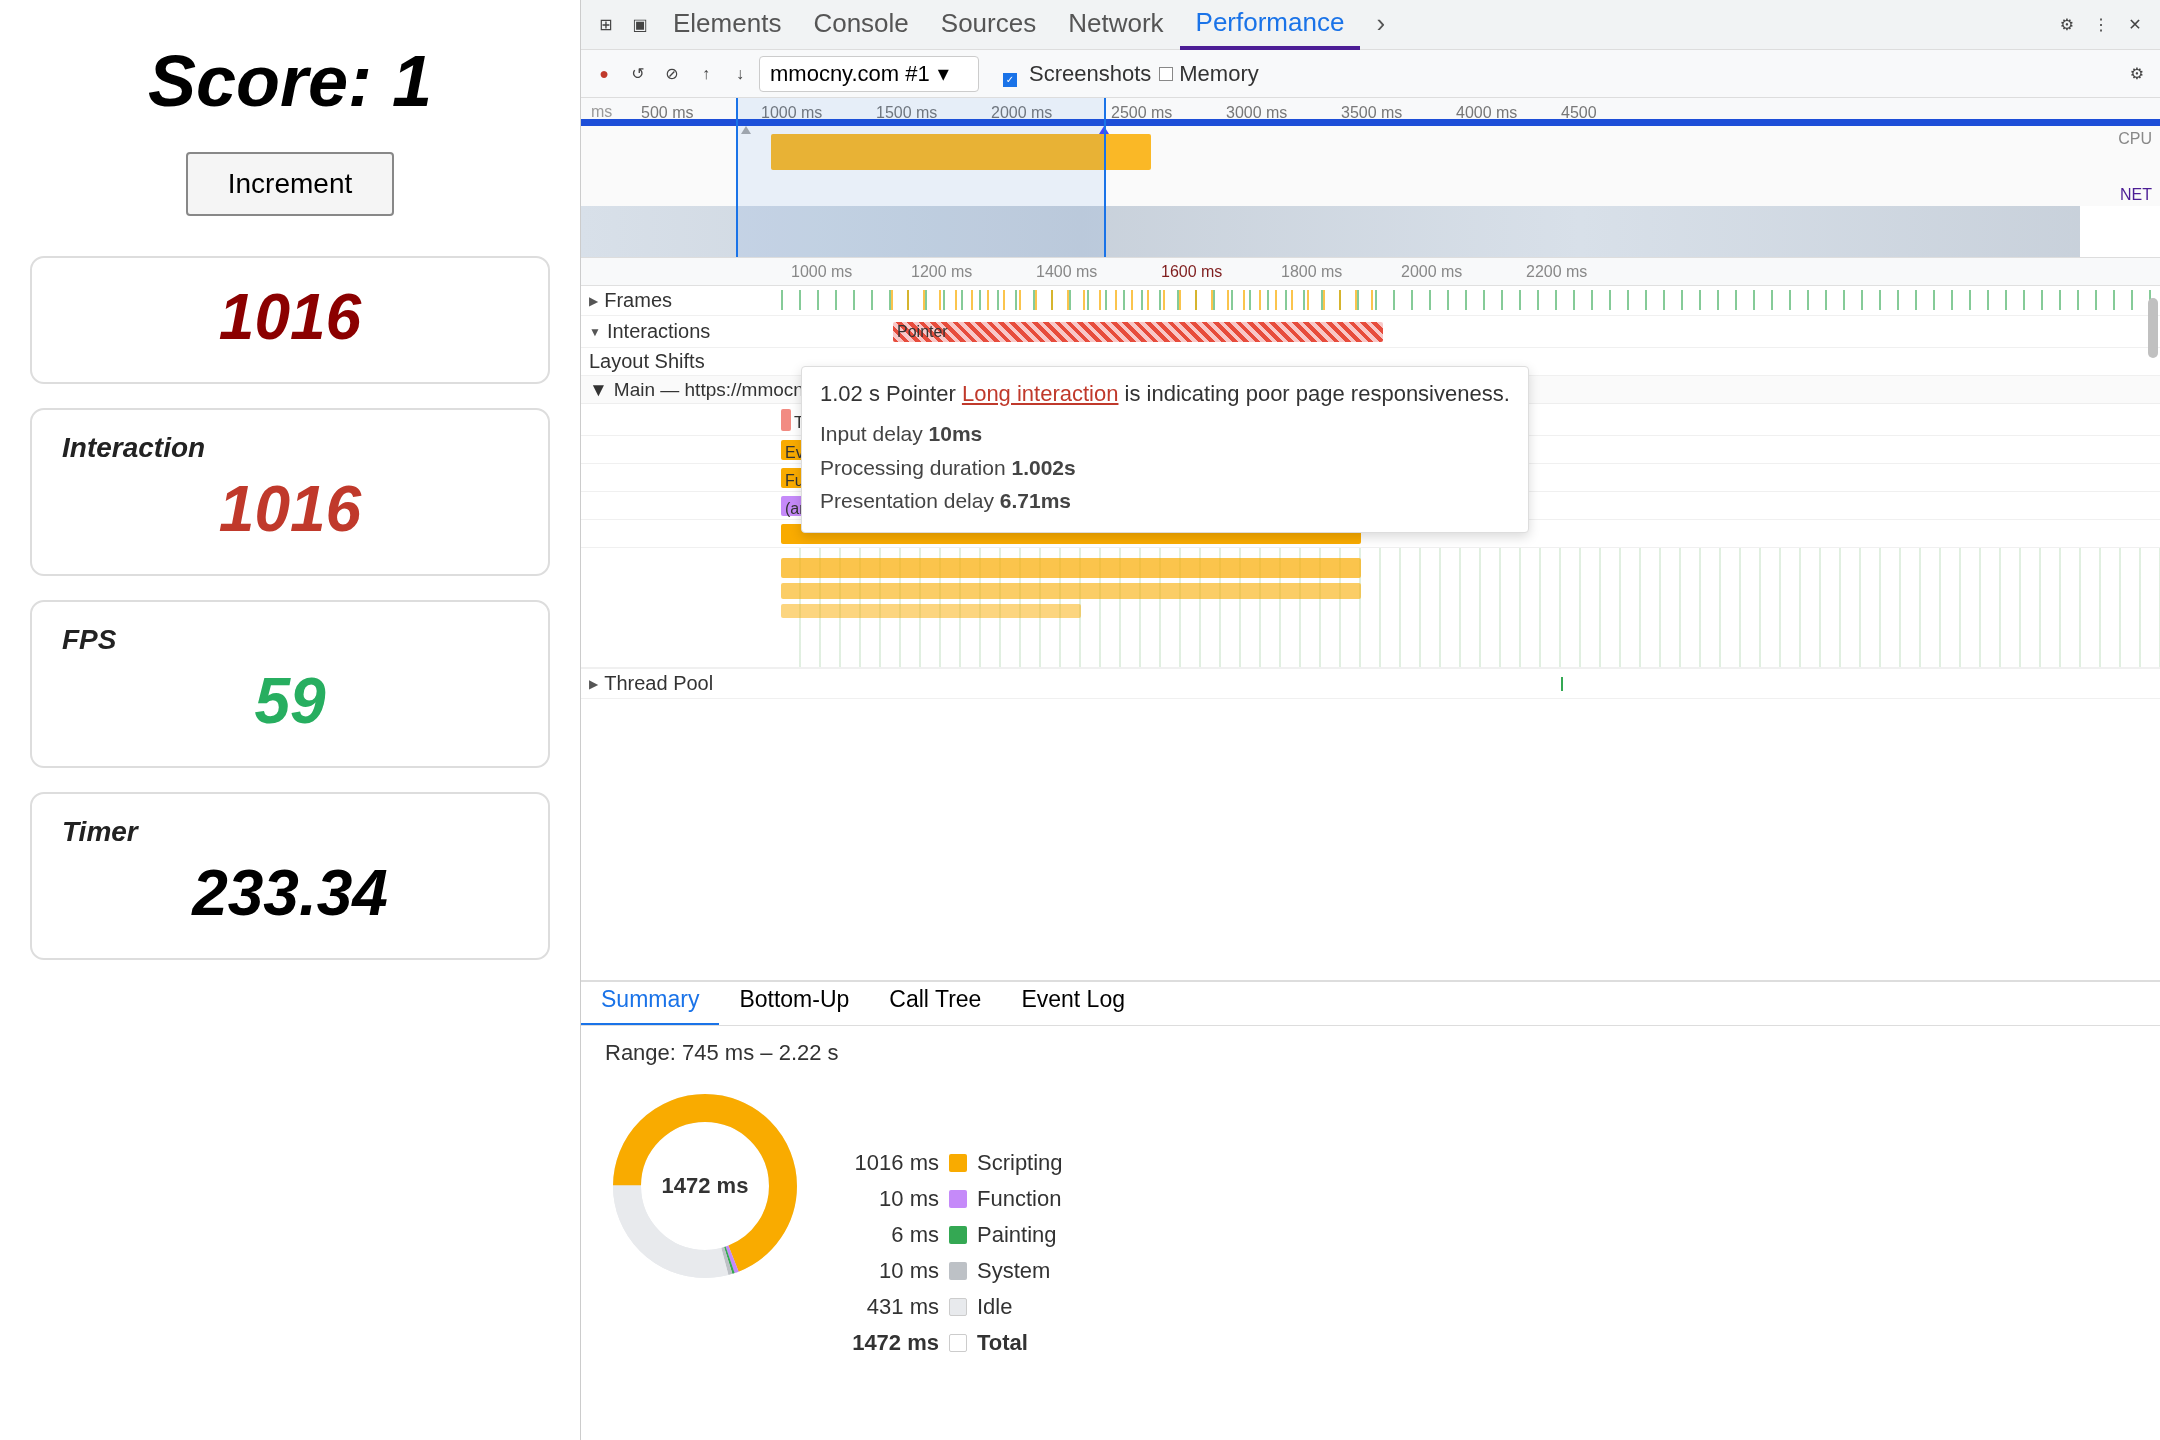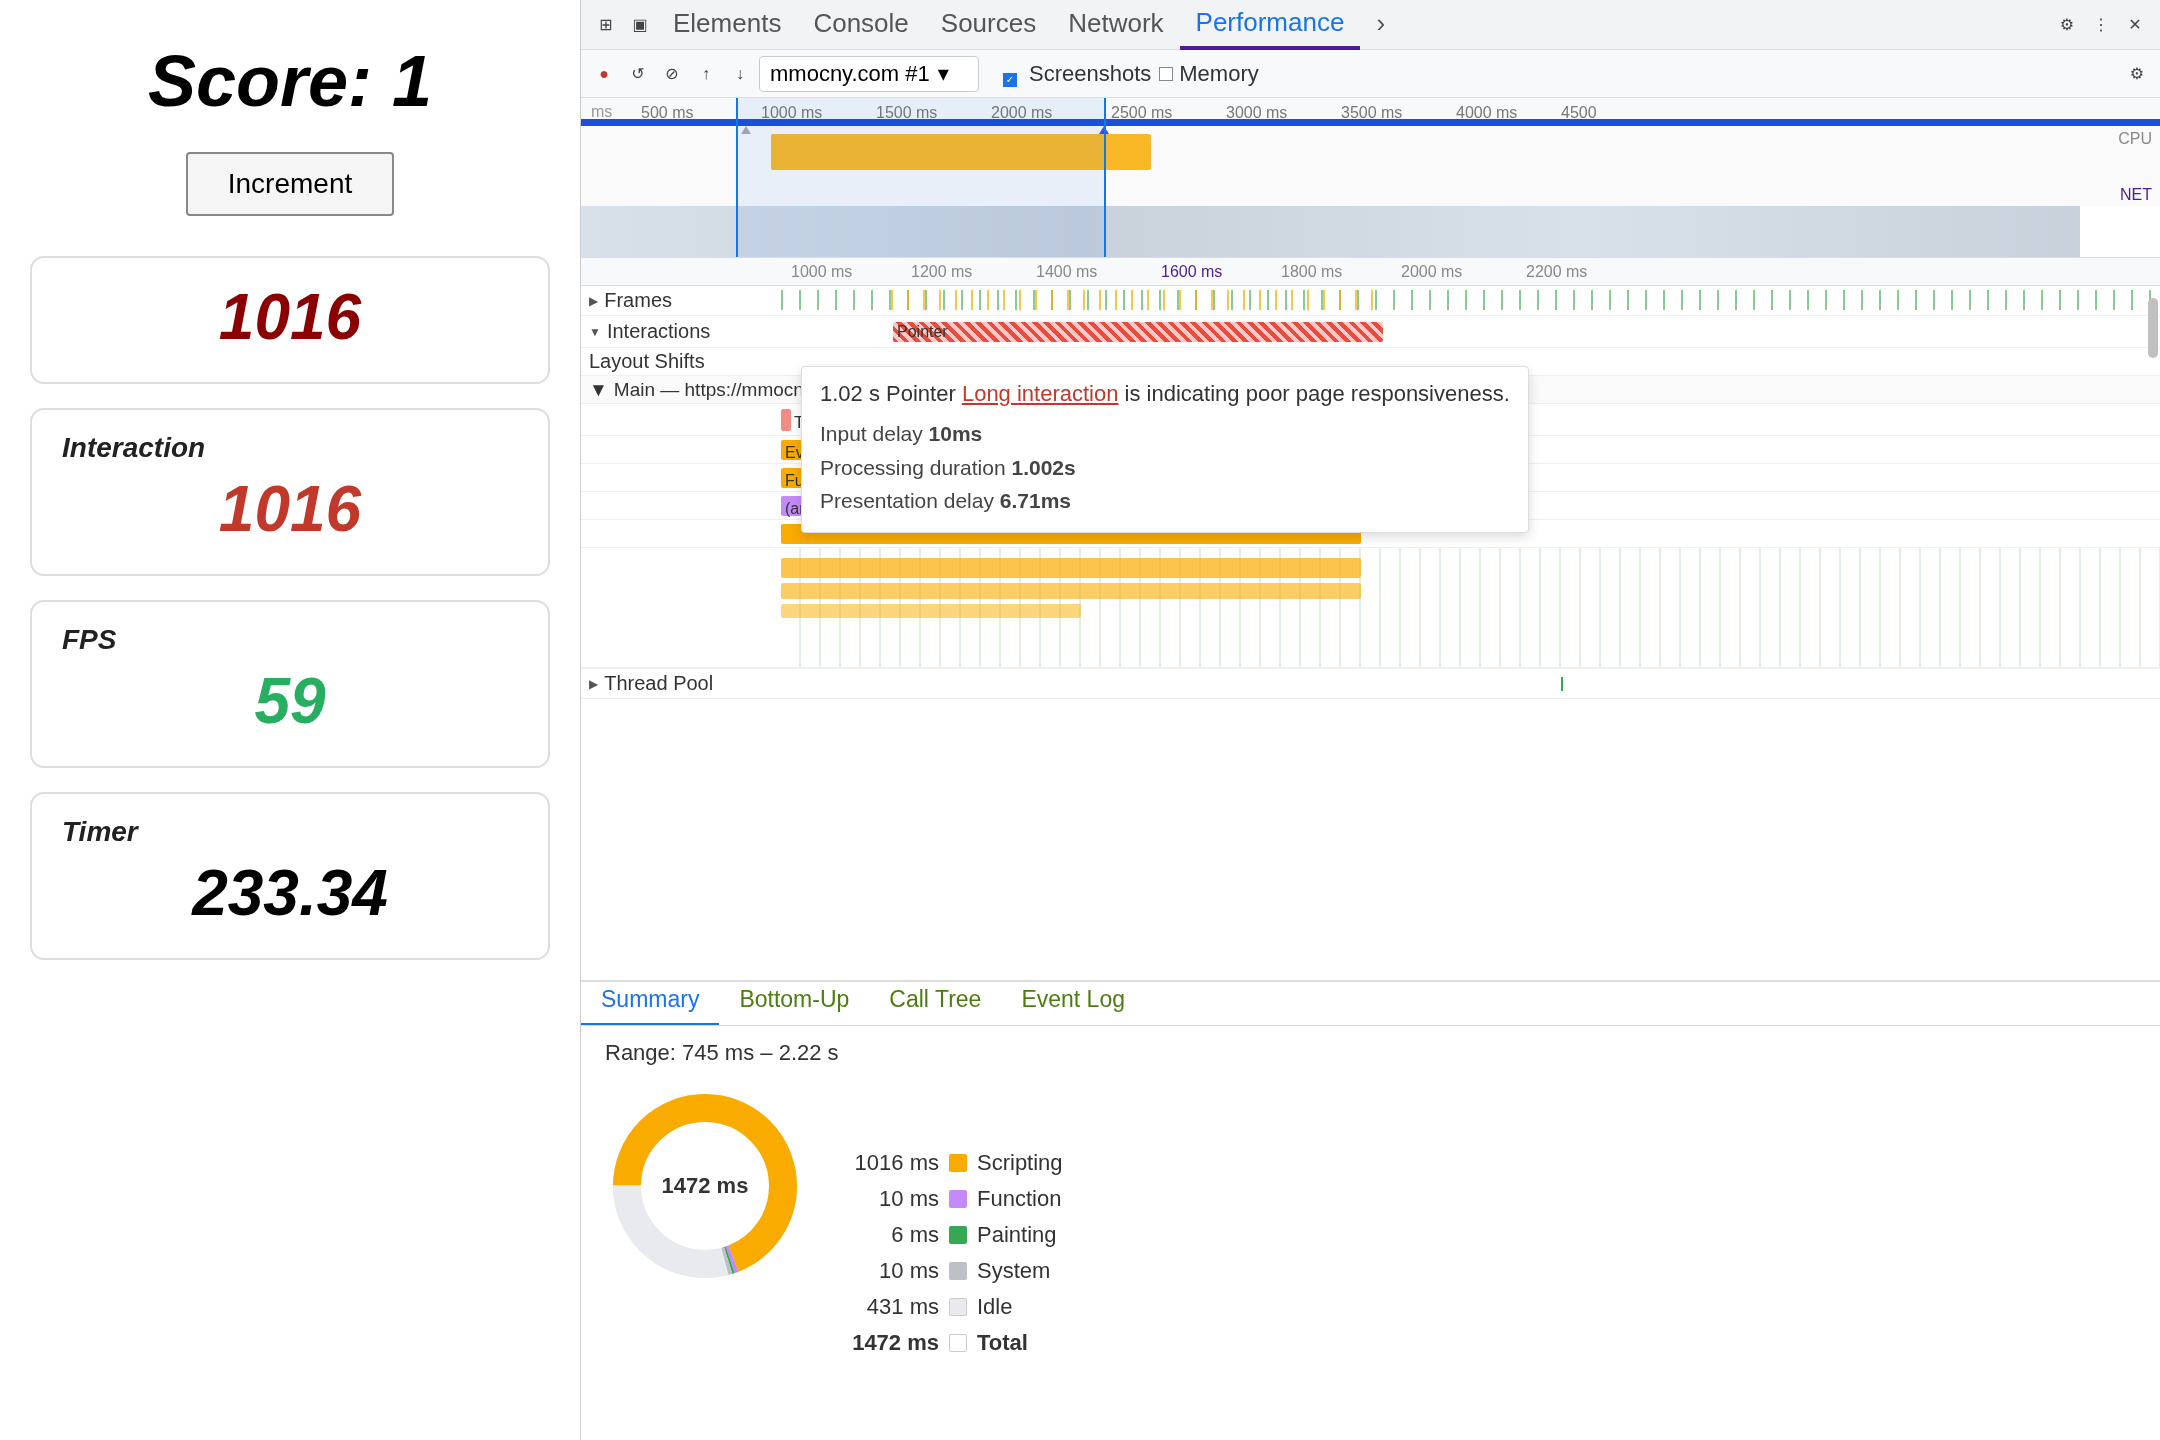--- a/index.html
+++ b/index.html
@@ -279,21 +279,21 @@
     }
     .summary-tabs {
       display: flex;
       border-bottom: 1px solid #ddd;
       height: 44px;
       align-items: flex-end;
     }
     .summary-tab {
       padding: 0 20px 10px 20px;
       font-size: 23px;
-      color: #4d7c0f;
+      color: #000000;
       cursor: pointer;
       border-bottom: 2px solid transparent;
     }
     .summary-tab.active {
       color: #1a73e8;
       border-bottom: 2px solid #1a73e8;
     }
     .summary-content {
       flex: 1;
       display: flex;
@@ -470,21 +470,21 @@
 
     <div style="position:absolute;top:0;bottom:0;left:155px;width:370px;background:rgba(26,115,232,0.08);border-left:2px solid #1a73e8;border-right:2px solid #1a73e8;"></div>
   </div>
 
   <div class="tracks-area">
 
     <div class="tracks-ruler">
       <span style="position:absolute;left:210px;font-size:16px;color:#888;">1000 ms</span>
       <span style="position:absolute;left:330px;font-size:16px;color:#888;">1200 ms</span>
       <span style="position:absolute;left:455px;font-size:16px;color:#888;">1400 ms</span>
-      <span style="position:absolute;left:580px;font-size:16px;color:#4c1d95;">1600 ms</span>
+      <span style="position:absolute;left:580px;font-size:16px;color:#7f1d1d;">1600 ms</span>
       <span style="position:absolute;left:700px;font-size:16px;color:#888;">1800 ms</span>
       <span style="position:absolute;left:820px;font-size:16px;color:#888;">2000 ms</span>
       <span style="position:absolute;left:945px;font-size:16px;color:#888;">2200 ms</span>
     </div>
 
     <div class="track-row" style="height:30px;">
       <div class="track-label">
         <span class="track-triangle">▶</span>
         <span>Frames</span>
       </div>

